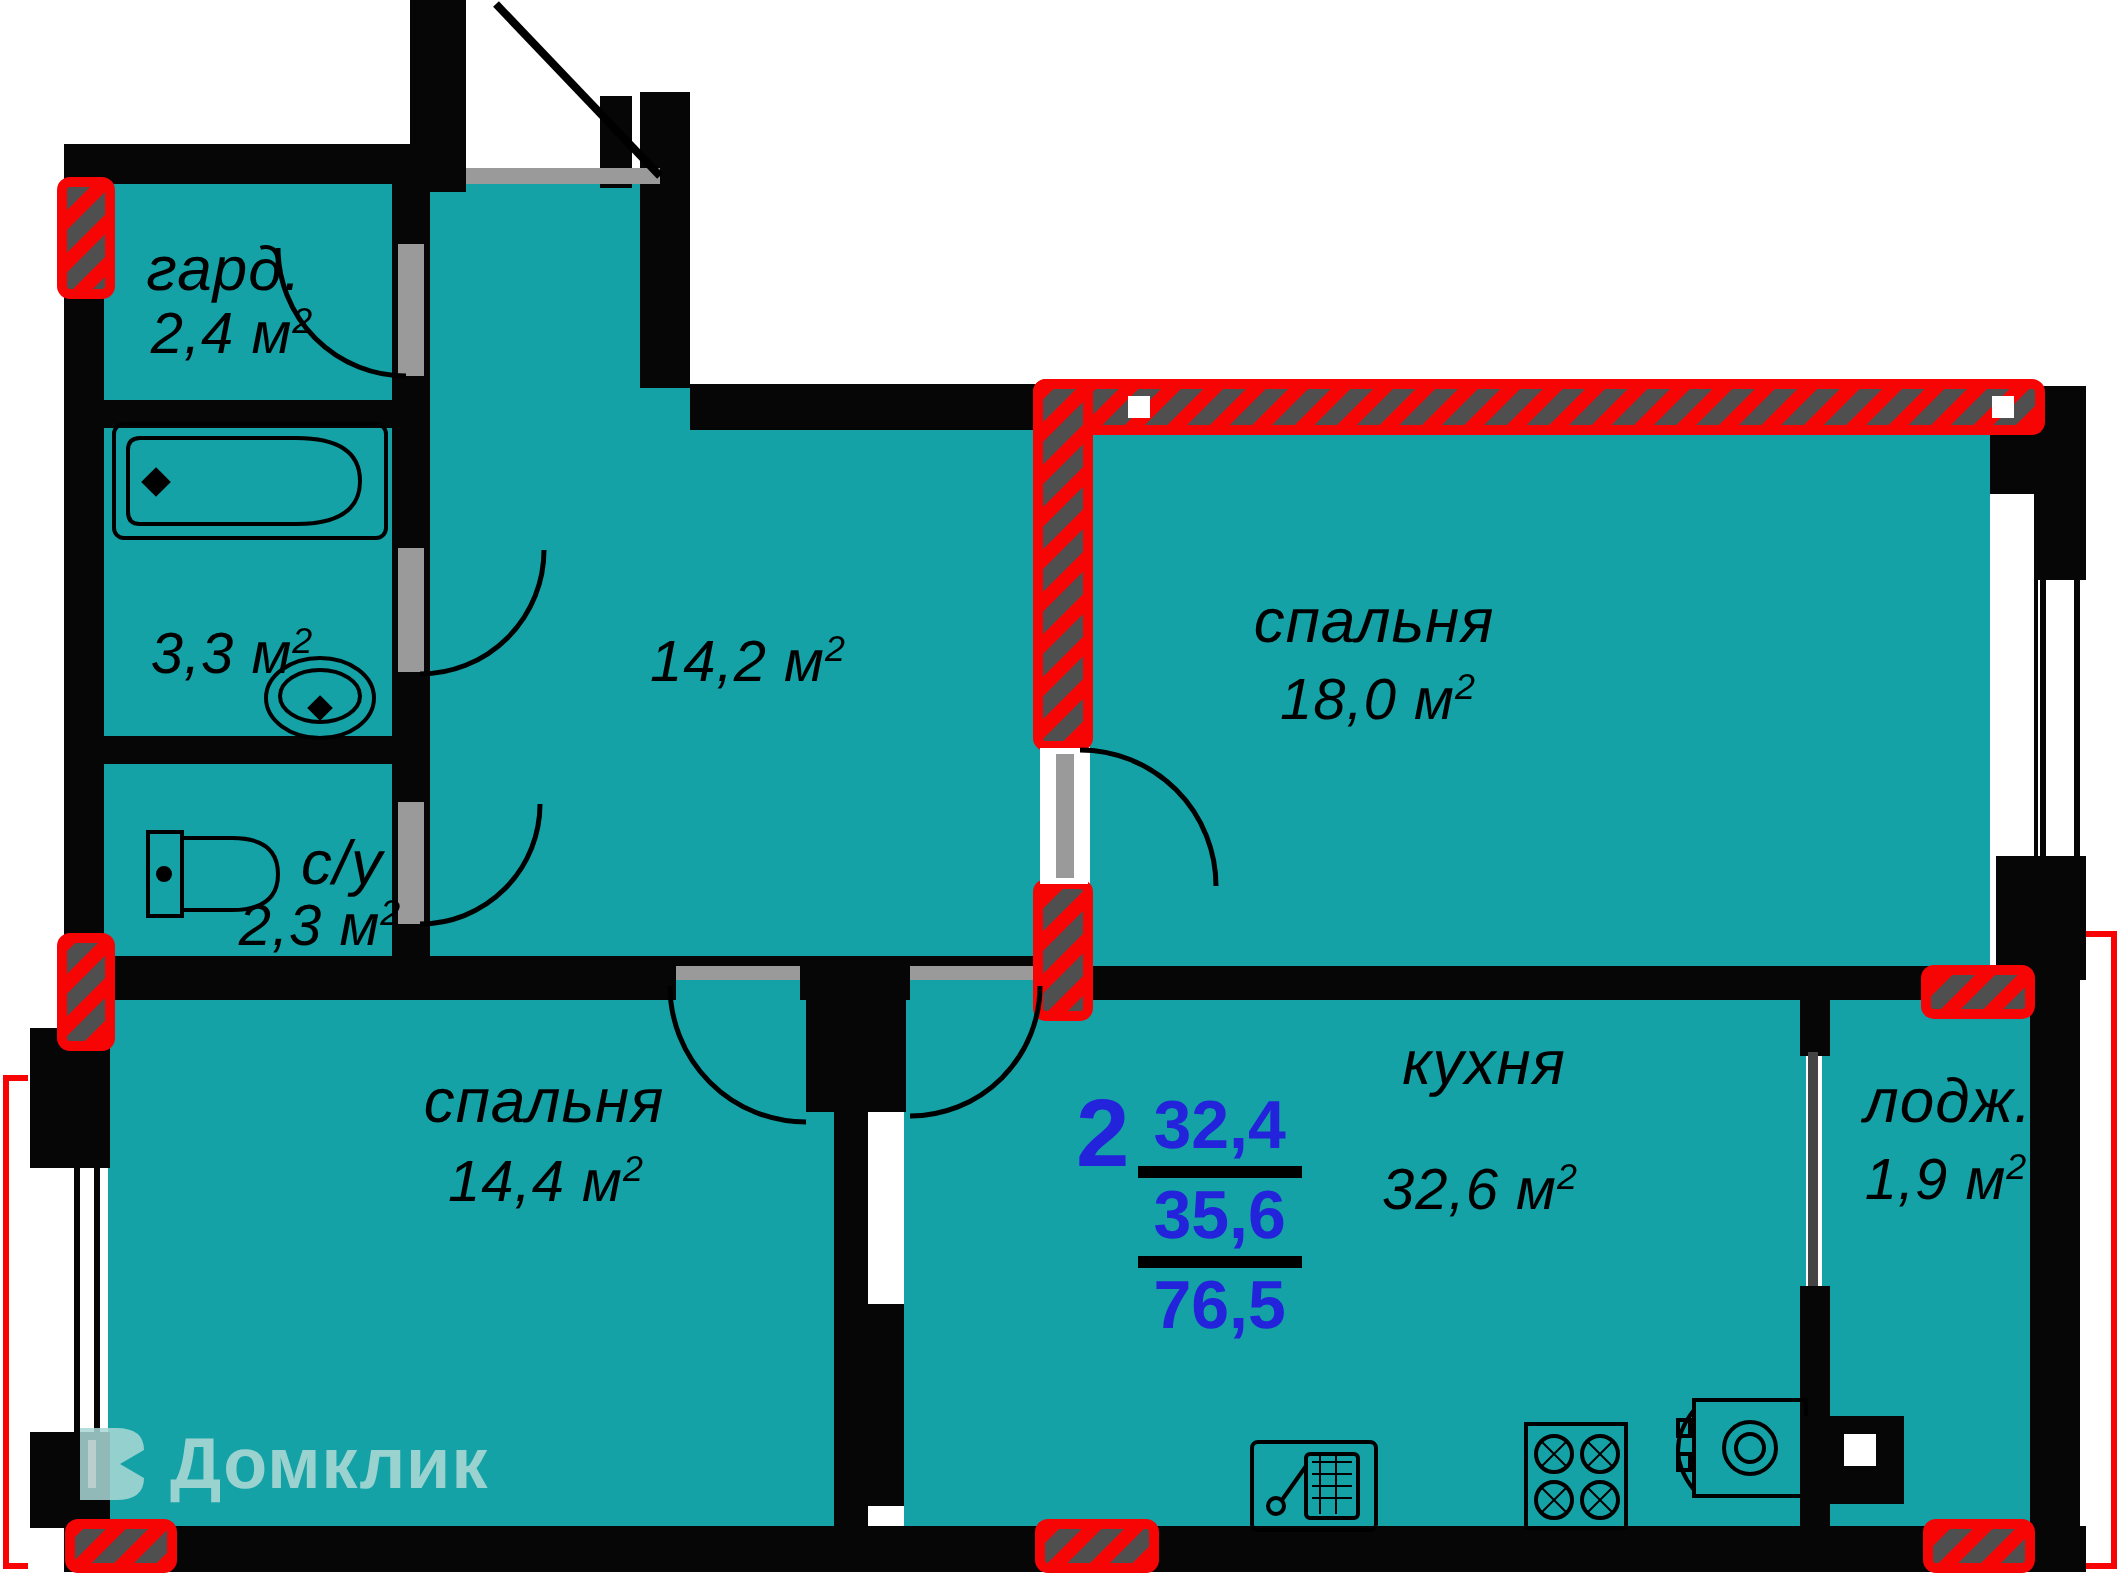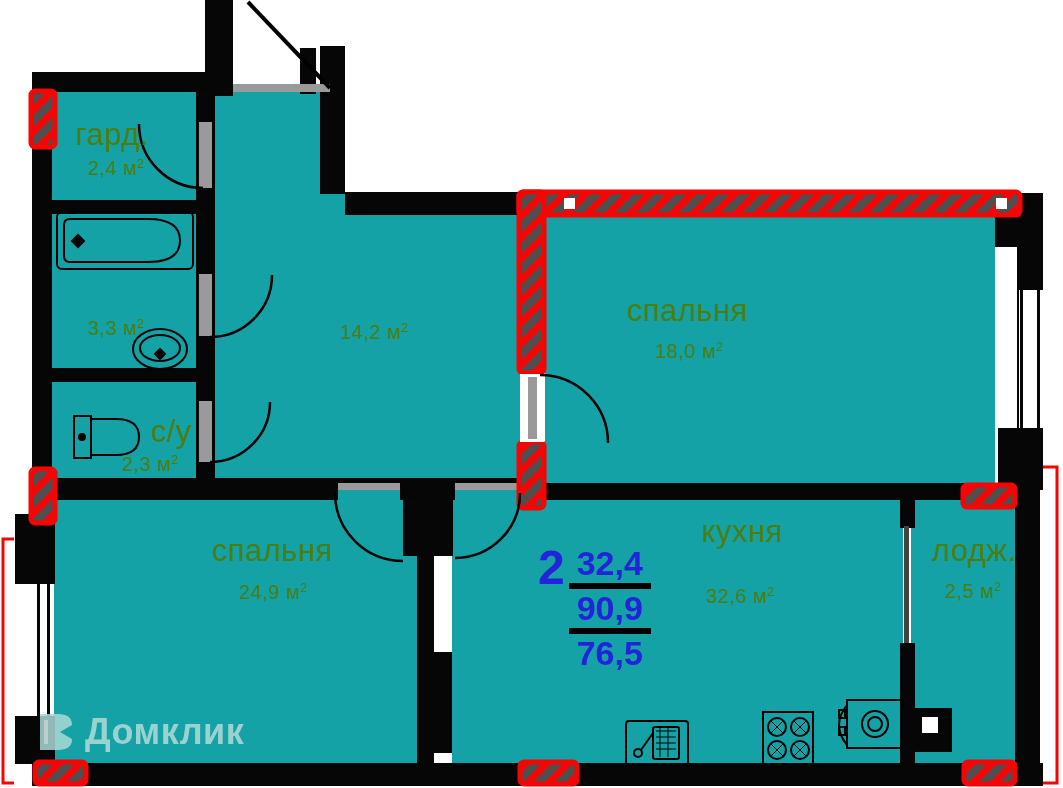--- a/index.html
+++ b/index.html
@@ -3,28 +3,28 @@
 <meta charset="utf-8">
 <style>
   :root{
     --floor:#14A2A6; --wall:#060606; --red:#F70505; --hatch:#4F4F4F;
     --blue:#2323DC; --gap:#9A9A9A; --wm:#A9D8D5;
   }
   html,body{margin:0;padding:0;background:#fff;}
   #plan{position:relative;width:1063px;height:788px;background:#fff;overflow:hidden;
         font-family:"Liberation Sans", sans-serif;}
   #plan svg.base{position:absolute;left:0;top:0;}
-  .lbl{position:absolute;transform:translate(-50%,-50%);color:#4d7c0f;font-size:31px;
-       white-space:nowrap;letter-spacing:.5px;}
-  .lbl.area{font-size:20px;}
+  .lbl{position:absolute;transform:translate(-50%,-50%);color:#000000;font-size:31px;
+       white-space:nowrap;letter-spacing:.5px;font-style:italic;}
+  .lbl.area{font-size:29px;}
   .sq{font-size:0.62em;position:relative;top:-0.55em;}
   
   #lbl-wardrobe-name{left:112px;top:135px}   #lbl-wardrobe-area{left:116px;top:168px}
   #lbl-bathroom-name{left:118px;top:297px}   #lbl-bathroom-area{left:116px;top:328px}
-  #lbl-wc-name{left:171px;top:432px}         #lbl-wc-area{left:150px;top:464px}
+  #lbl-wc-name{left:171px;top:432px}         #lbl-wc-area{left:160px;top:464px}
   #lbl-hallway-name{left:381px;top:296px}    #lbl-hallway-area{left:374px;top:332px}
   #lbl-bedroom1-name{left:687px;top:311px}   #lbl-bedroom1-area{left:689px;top:351px}
   #lbl-bedroom2-name{left:272px;top:551px}   #lbl-bedroom2-area{left:273px;top:592px}
   #lbl-kitchen-name{left:742px;top:532px}    #lbl-kitchen-area{left:740px;top:596px}
   #lbl-loggia-name{left:974px;top:551px}     #lbl-loggia-area{left:973px;top:591px}
   
   #summary{position:absolute;left:538px;top:532px;display:flex;align-items:flex-start;
            color:var(--blue);font-weight:bold;}
   #summary .rooms-count{font-size:48px;line-height:1;margin-top:12px;}
   #summary .areas{display:flex;flex-direction:column;margin-left:4px;margin-top:12px;}
@@ -196,33 +196,33 @@
 
   <div class="lbl" id="lbl-wc-name">с/у</div>
   <div class="lbl area" id="lbl-wc-area"><span>2,3 м</span><span class="sq">2</span></div>
 
   <div class="lbl area" id="lbl-hallway-area"><span>14,2 м</span><span class="sq">2</span></div>
 
   <div class="lbl" id="lbl-bedroom1-name">спальня</div>
   <div class="lbl area" id="lbl-bedroom1-area"><span>18,0 м</span><span class="sq">2</span></div>
 
   <div class="lbl" id="lbl-bedroom2-name">спальня</div>
-  <div class="lbl area" id="lbl-bedroom2-area"><span>24,9 м</span><span class="sq">2</span></div>
+  <div class="lbl area" id="lbl-bedroom2-area"><span>14,4 м</span><span class="sq">2</span></div>
 
   <div class="lbl" id="lbl-kitchen-name">кухня</div>
   <div class="lbl area" id="lbl-kitchen-area"><span>32,6 м</span><span class="sq">2</span></div>
 
   <div class="lbl" id="lbl-loggia-name">лодж.</div>
-  <div class="lbl area" id="lbl-loggia-area"><span>2,5 м</span><span class="sq">2</span></div>
+  <div class="lbl area" id="lbl-loggia-area"><span>1,9 м</span><span class="sq">2</span></div>
 
   <div id="summary">
     <div class="rooms-count">2</div>
     <div class="areas">
       <div class="val rule">32,4</div>
-      <div class="val rule">90,9</div>
+      <div class="val rule">35,6</div>
       <div class="val">76,5</div>
     </div>
   </div>
 
   <div id="watermark">
     <svg width="42" height="44" viewBox="0 0 42 44">
       <path d="M6,4 H24 Q38,4 38,15 L26,22 L38,29 Q38,40 24,40 H6 Z" fill="currentColor" opacity="0.95"></path>
       <path d="M12,10 V34" stroke="#fff" stroke-width="4" opacity="0.5"></path>
     </svg>
     <span>Домклик</span>

